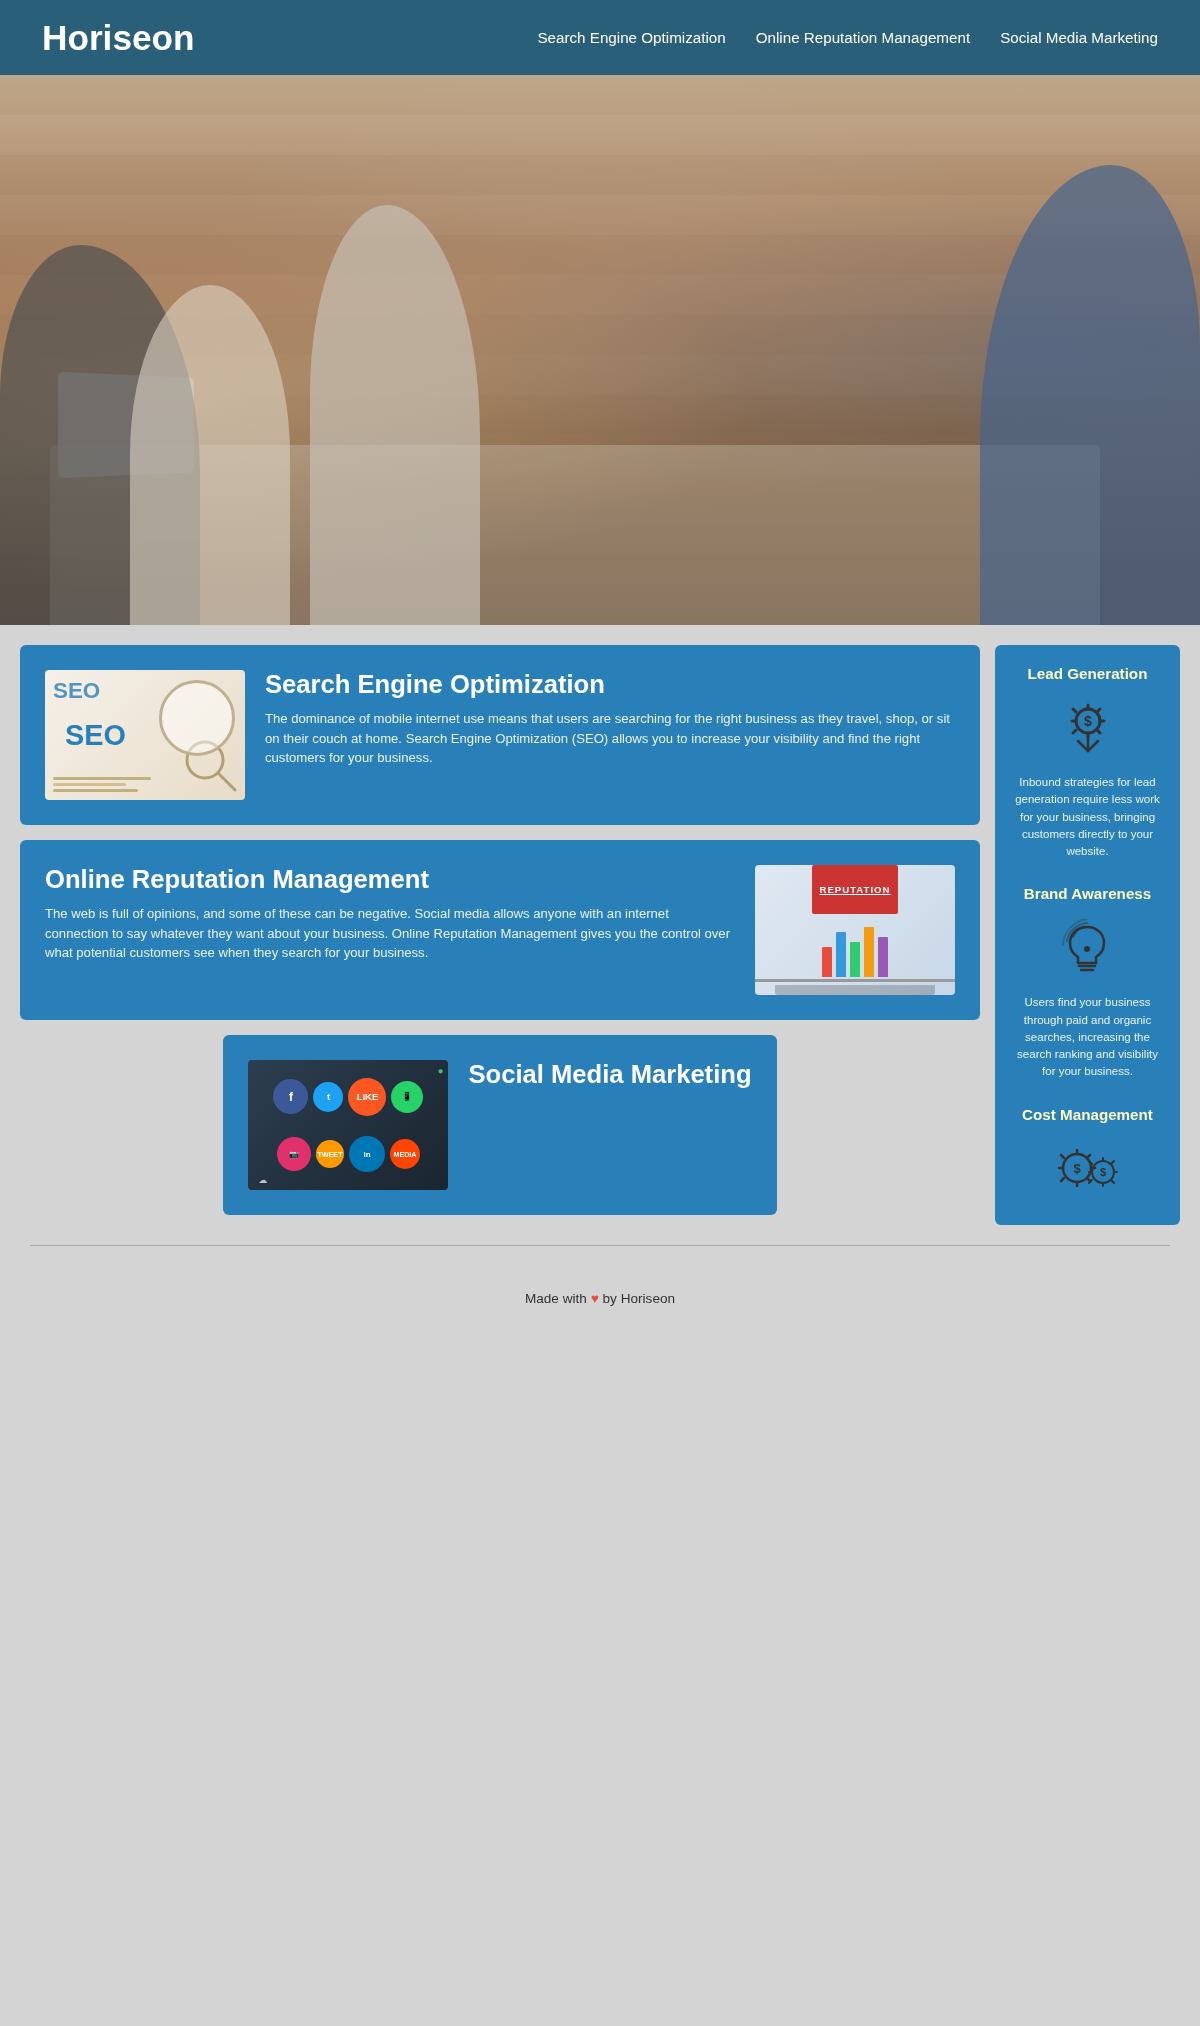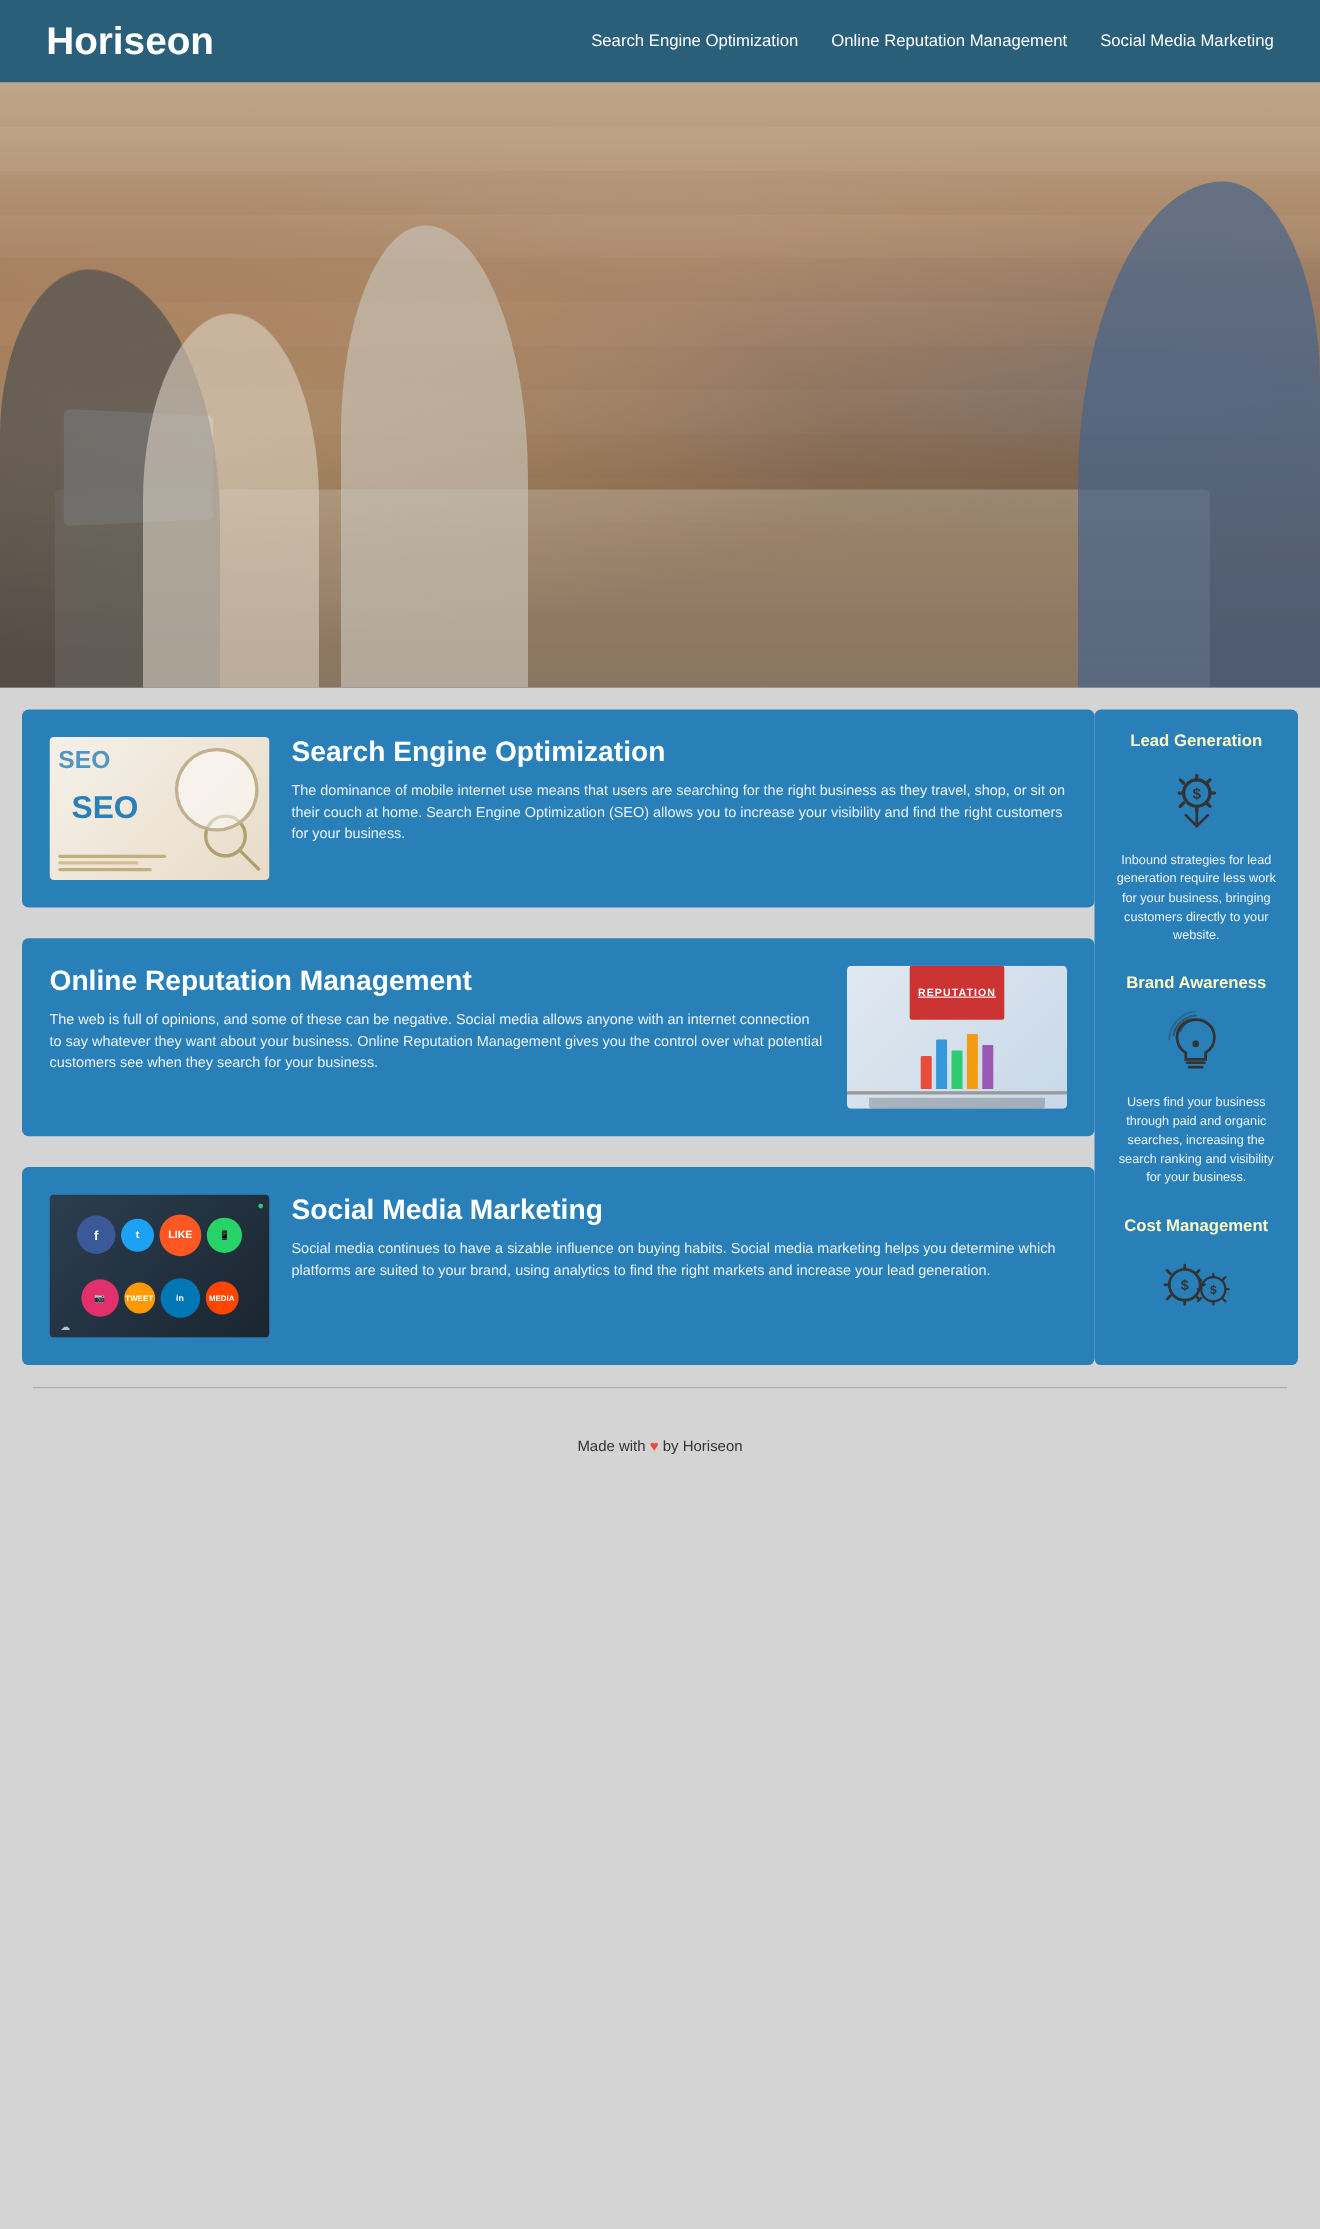--- a/index.html
+++ b/index.html
@@ -94,22 +94,22 @@
       gap: 0;
       padding: 20px;
       background: #d4d4d4;
     }
 
     
     .content-left {
       flex: 1;
       display: flex;
       flex-direction: column;
-      gap: 28px;
-      margin-right: 0;
+      gap: 15px;
+      margin-right: 15px;
       align-items: center;
     }
 
     .content-card {
       background: #2980b9;
       border-radius: 6px;
       overflow: hidden;
       display: flex;
       align-items: flex-start;
       padding: 25px;
@@ -335,21 +335,20 @@
           <div class="social-bubble" style="width:34px;height:34px;background:#e1306c;color:white;font-size:0.5rem;">📷</div>
           <div class="social-bubble" style="width:28px;height:28px;background:#ff9900;color:white;font-size:0.45rem;">TWEET</div>
           <div class="social-bubble" style="width:36px;height:36px;background:#0077b5;color:white;font-size:0.5rem;">in</div>
           <div class="social-bubble" style="width:30px;height:30px;background:#ff4500;color:white;font-size:0.45rem;">MEDIA</div>
           <div style="position:absolute;bottom:5px;left:10px;font-size:0.55rem;color:rgba(255,255,255,0.7);">☁</div>
           <div style="position:absolute;top:5px;right:5px;font-size:0.6rem;color:#2ecc71;">●</div>
         </div>
       </div>
       <div class="card-text">
         <h2>Social Media Marketing</h2>
-        <p>Social media continues to have a sizable influence on buying habits. Social media marketing helps you determine which platforms are suited to your brand, using analytics to find the right markets and increase your lead generation.</p>
       </div>
     </div>
 
   </div>
 
   <aside class="sidebar">
 
     <div class="sidebar-item">
       <h3>Lead Generation</h3>
       <div class="icon-container">

